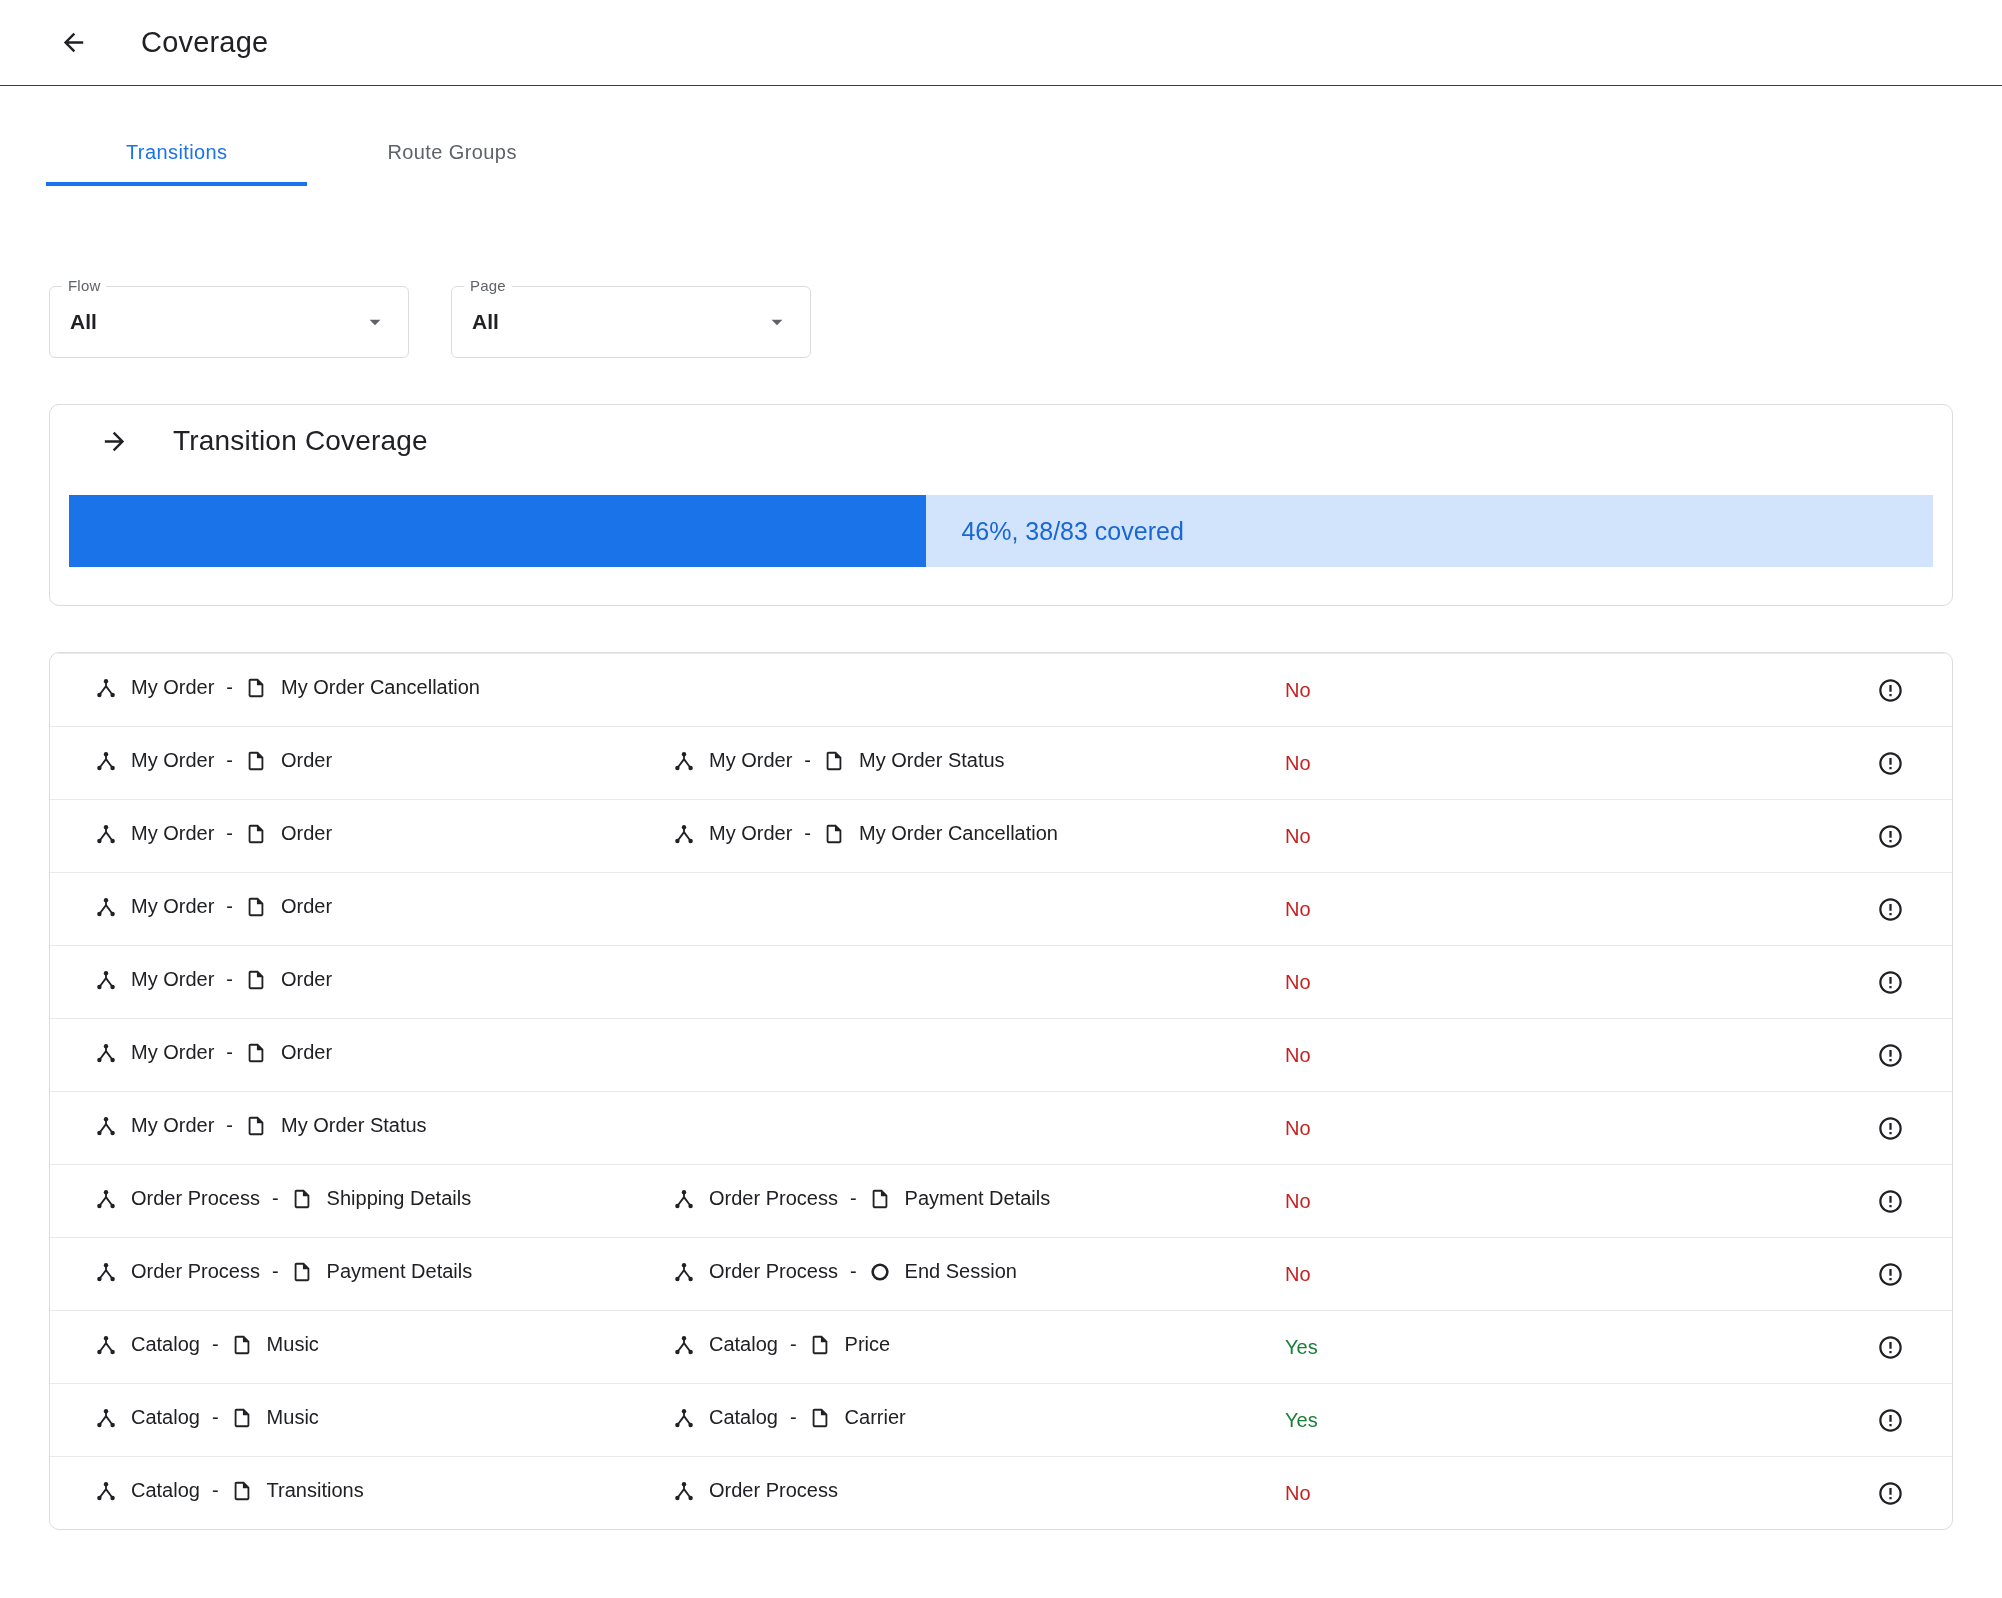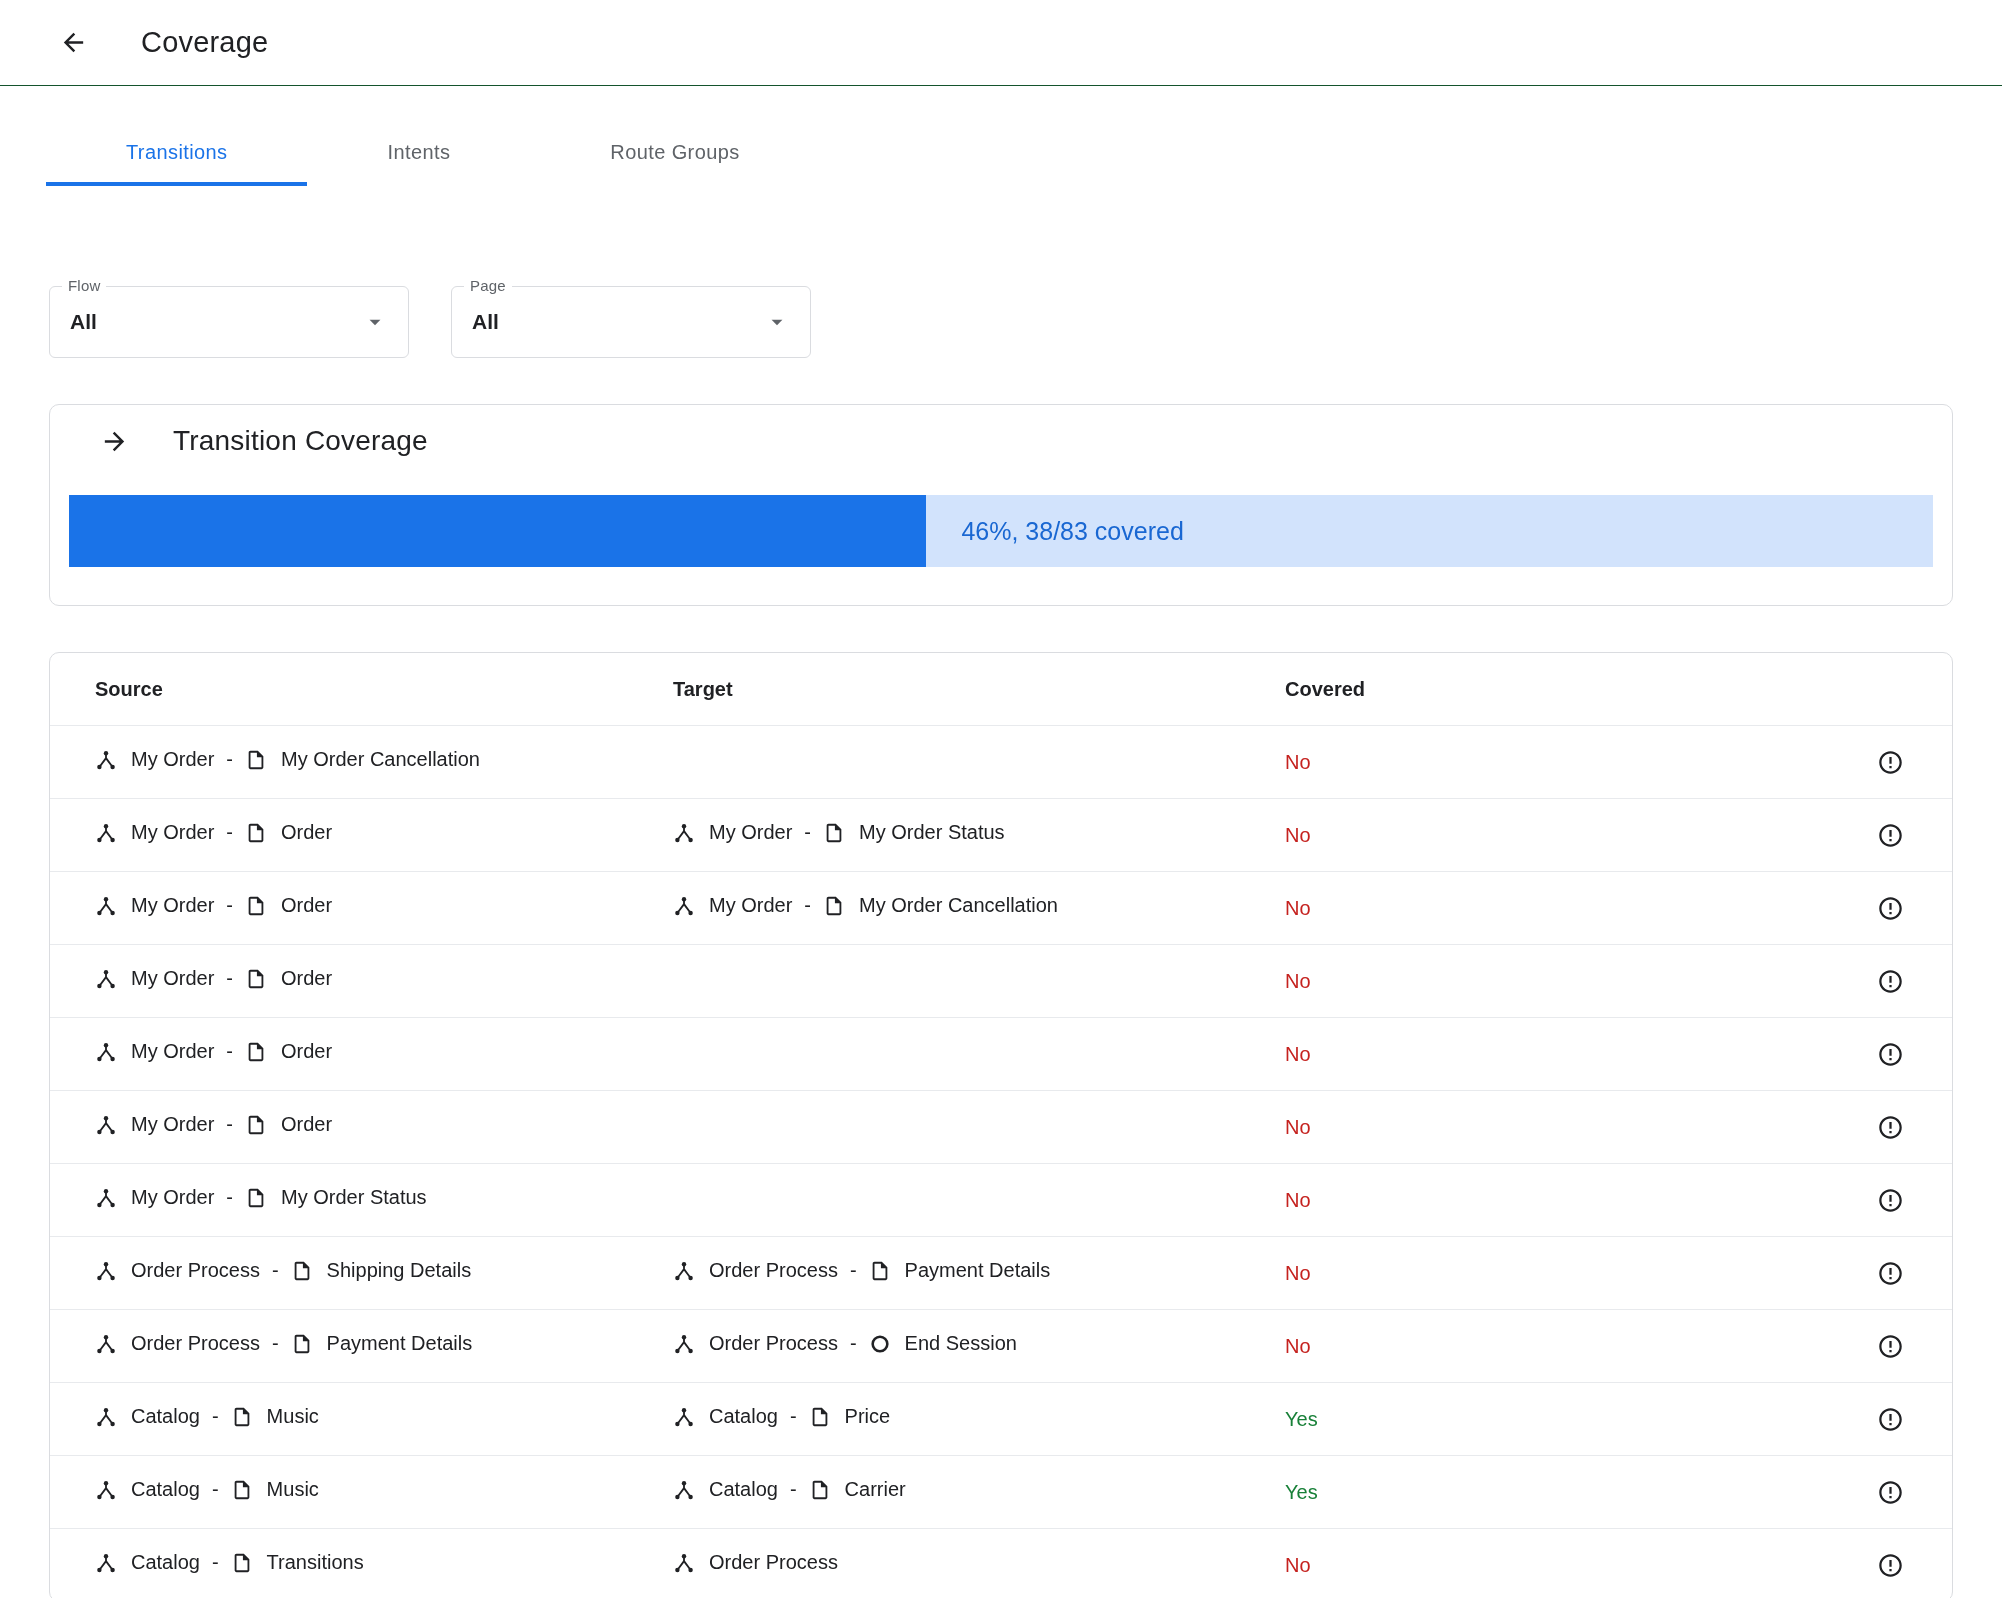--- a/index.html
+++ b/index.html
@@ -72,23 +72,20 @@
     </span>
   </button>
   <div class="page-title">Coverage</div>
 </div>
 
 <div class="tabs">
   <div class="tab active">
     <span>Transitions</span>
   </div>
 
-  <div class="tab">
-    <span>Intents</span>
-  </div>
 
   <div class="tab">
     <span>Route Groups</span>
   </div>
 </div>
 
 <div class="filters">
   <div class="field">
     <span class="flabel">Flow</span>
     <span class="fvalue">All</span>
@@ -118,26 +115,20 @@
     </span>
     <span class="card-title">Transition Coverage</span>
   </div>
   <div class="progress">
     <div class="progress-fill" style="width: 46%;"></div>
     <div class="progress-label" style="left: calc(46% + 35px);">46%, 38/83 covered</div>
   </div>
 </div>
 
 <div class="table">
-  <div class="thead">
-    <div>Source</div>
-    <div>Target</div>
-    <div class="covered-cell">Covered</div>
-    <div></div>
-  </div>
   <div>
   <div class="trow">
     <div class="cell">
   <span class="endpoint">
     <span class="icon">
       <svg viewBox="0 0 24 24" width="22" height="22">
         <g stroke="#202124" stroke-width="2" fill="none">
           <path d="M12 6v4M12 10L5.6 18.6M12 10l6.4 8.6"></path>
         </g>
         <g fill="#202124">

